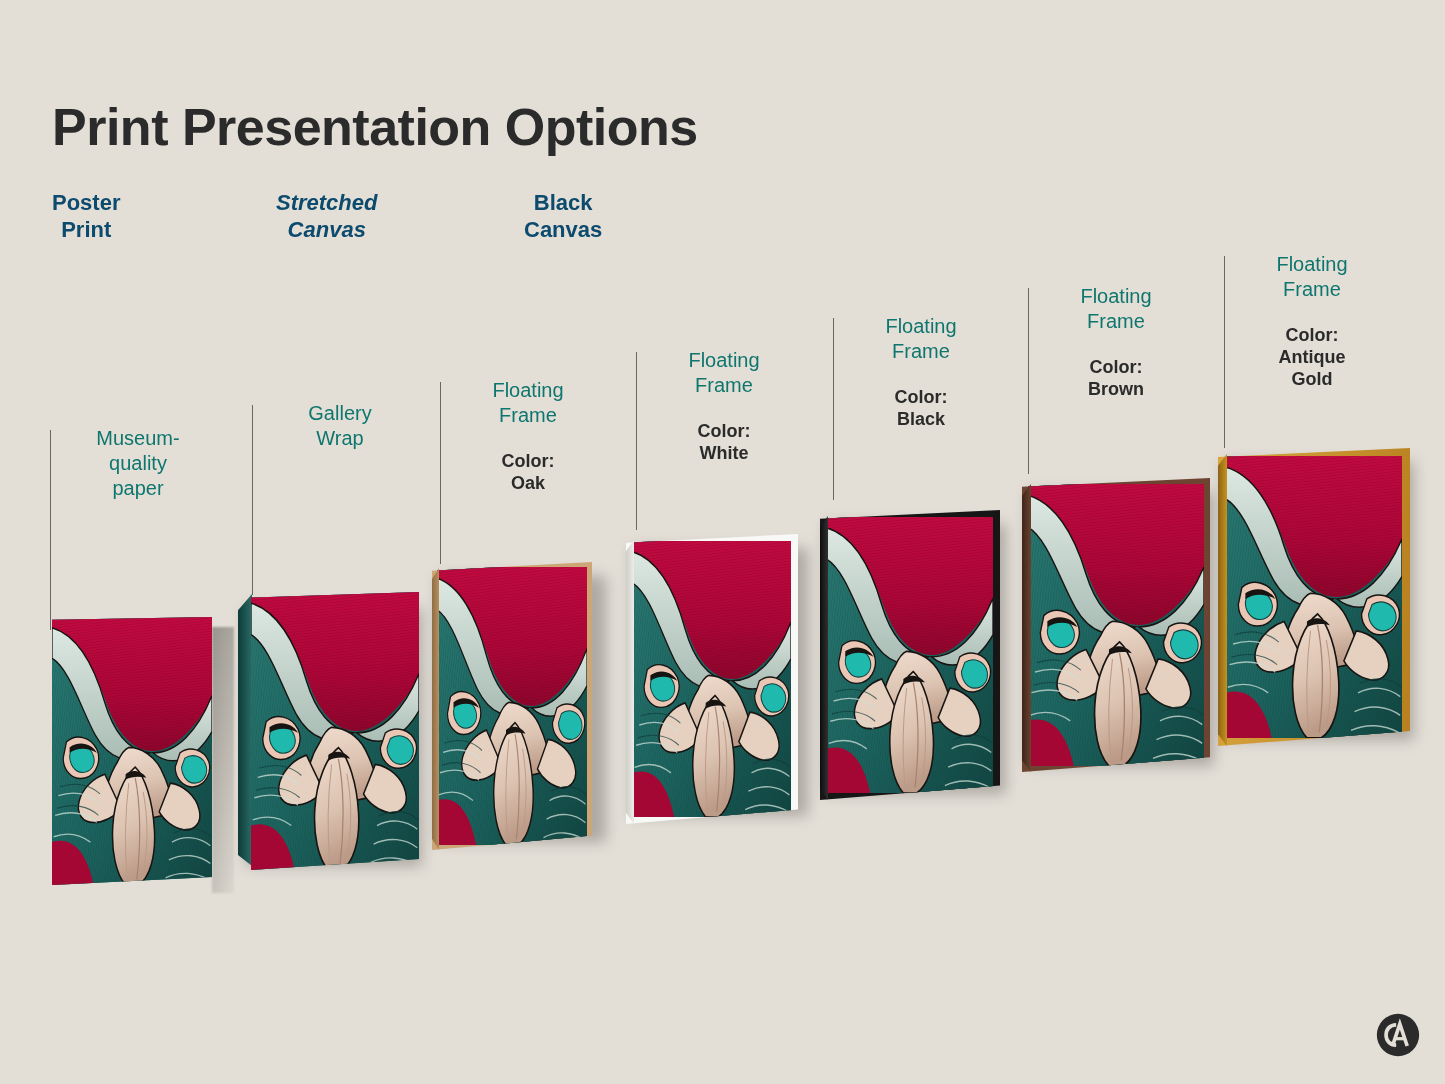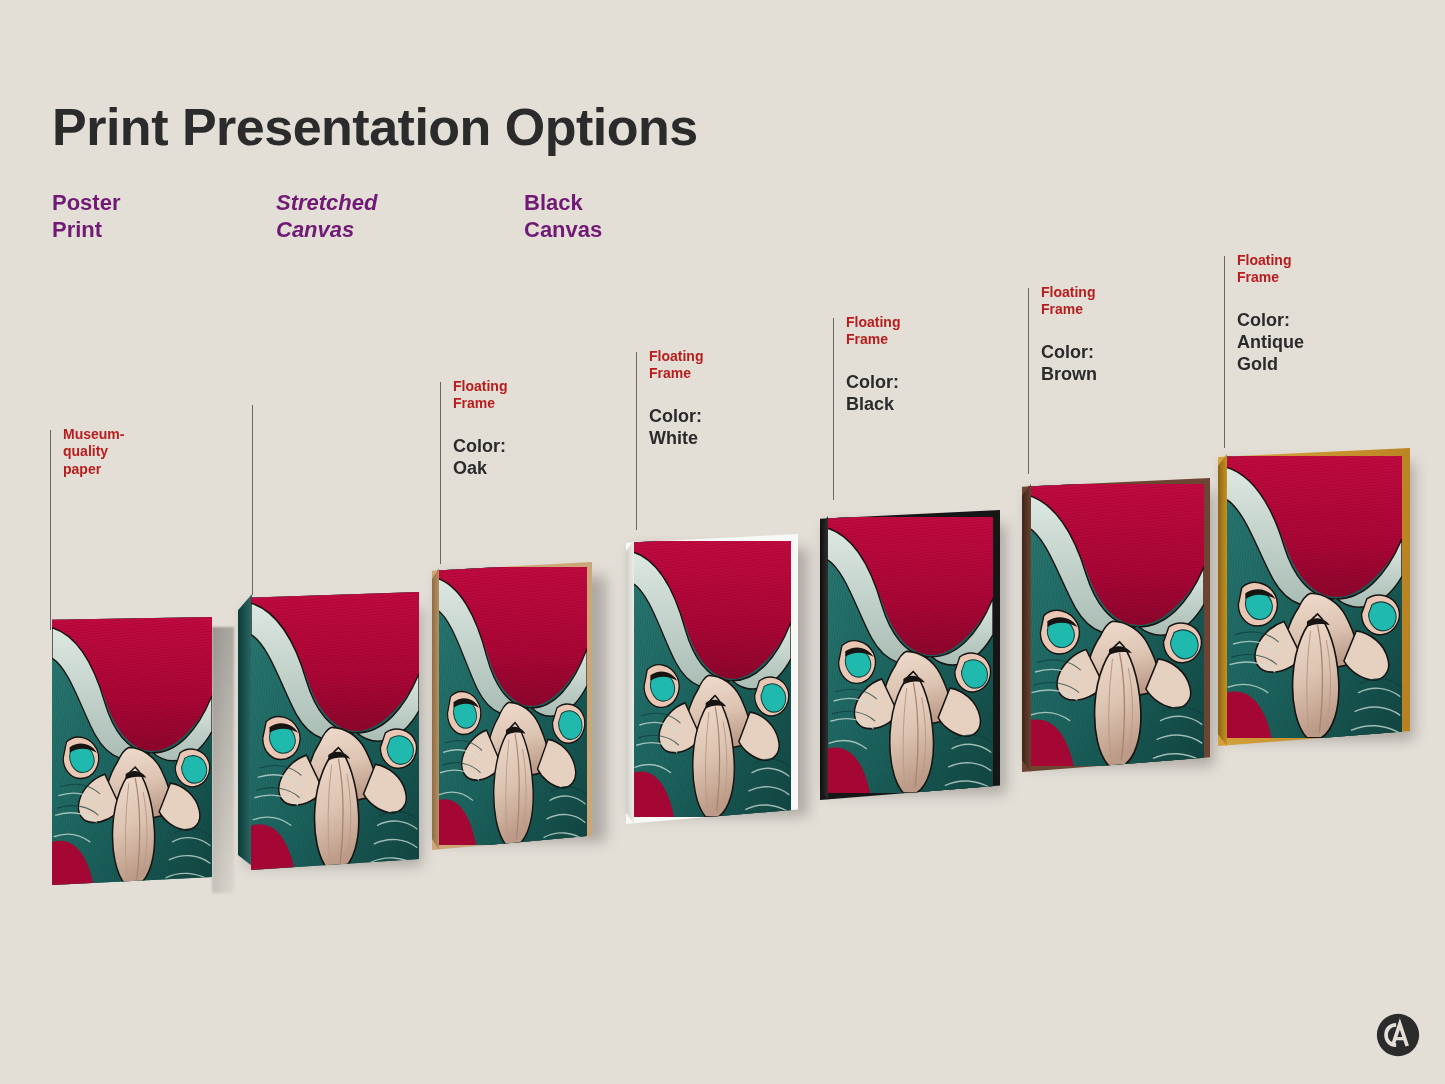--- a/index.html
+++ b/index.html
@@ -4,47 +4,47 @@
 <style>
   html,body{margin:0;padding:0;}
   body{
     width:1445px;height:1084px;
     background:#e3dfd7;
     font-family:"Liberation Sans", sans-serif;
     overflow:hidden;
     position:relative;
     -webkit-font-smoothing:antialiased;
   }
-  #stage{position:absolute;inset:0;}
+  #stage{position:absolute;inset:0;text-align:center;}
 
   
   .page-title{
     position:absolute;left:52px;top:100px;
     font-size:52px;font-weight:bold;color:#2b2b2b;
     letter-spacing:-0.5px;line-height:1.05;
   }
   .cat-head{
     position:absolute;
-    font-size:22px;font-weight:bold;color:#701a75;
+    font-size:22px;font-weight:bold;color:#0c4a6e;
     line-height:1.22;white-space:pre-line;
   }
 
   
   .callout{position:absolute;}
   .callout .rule{
     position:absolute;left:0;top:0;width:1px;
     background:#6a6660;
   }
   .callout .txt{
     position:absolute;left:13px;top:-4px;
     width:150px;
   }
   .callout .ttl{
-    font-size:14px;color:#b91c1c;line-height:1.24;
-    white-space:pre-line;font-weight:bold;
+    font-size:20px;color:#0f766e;line-height:1.24;
+    white-space:pre-line;font-weight:normal;
   }
   .callout .sub{
     margin-top:22px;
     font-size:18px;color:#2b2b2b;line-height:1.24;
     white-space:pre-line;font-weight:bold;
   }
 
   
   .piece{position:absolute;}
   .art{
@@ -190,20 +190,22 @@
     <div class="art" style="left:0;top:0;width:160px;height:268px;clip-path:polygon(0% 1%,100% 0%,100% 97%,0% 100%);">
       <svg viewBox="0 0 200 300" preserveAspectRatio="none">
           <use href="#eagleArt"></use>
         </svg>
     </div>
   </div>
 
   <div class="callout" style="left:252px;top:405px;height:190px;">
     <div class="rule" style="height:190px;"></div>
     <div class="txt">
+      <div class="ttl">Gallery
+Wrap</div>
     </div>
   </div>
 
   <div class="piece" style="left:238px;top:592px;width:190px;height:280px;">
     <div class="drop" style="left:8px;top:16px;width:176px;height:258px;"></div>
 
     <div class="depth-left" style="left:0;width:14px;top:2px;height:272px;background:linear-gradient(90deg,#0d3b38,#2a6b66);
          clip-path:polygon(0% 6%,100% 0%,100% 100%,0% 96%);"></div>
     <div class="art" style="left:13px;top:0;width:168px;height:278px;clip-path:polygon(0% 2%,100% 0%,100% 96%,0% 100%);">
       <svg viewBox="0 0 200 300" preserveAspectRatio="none">

